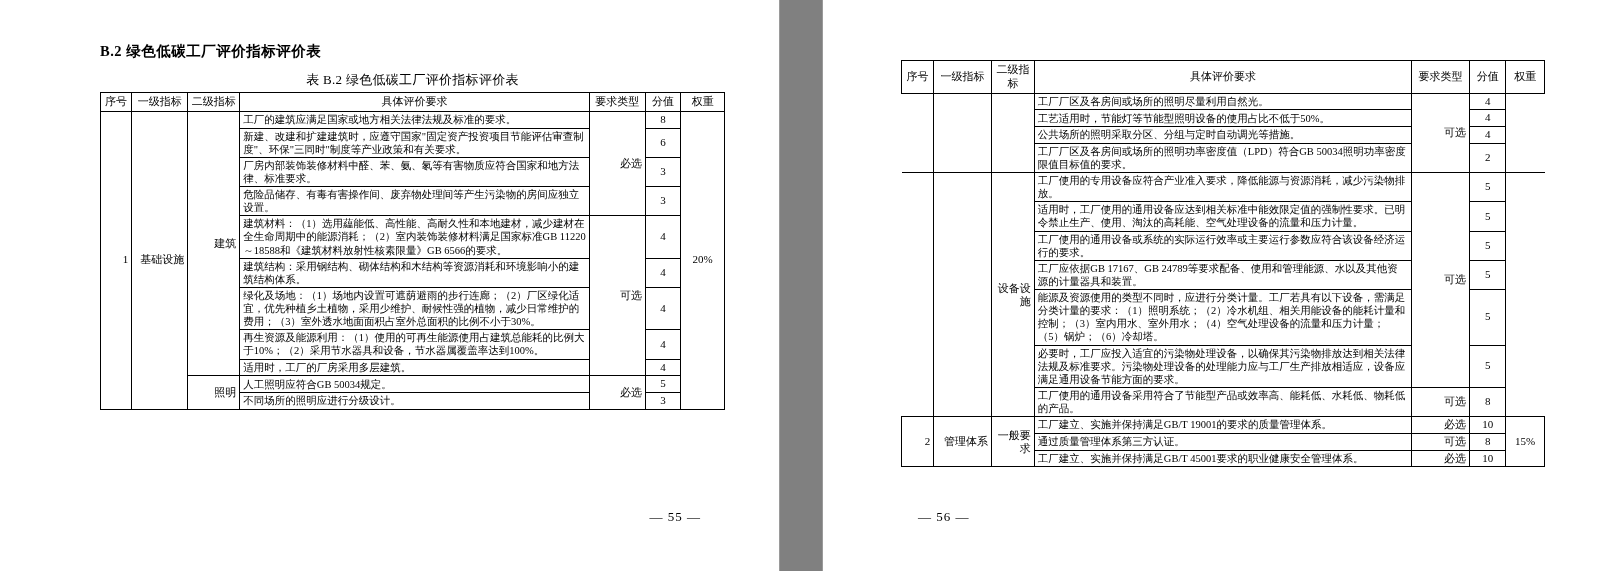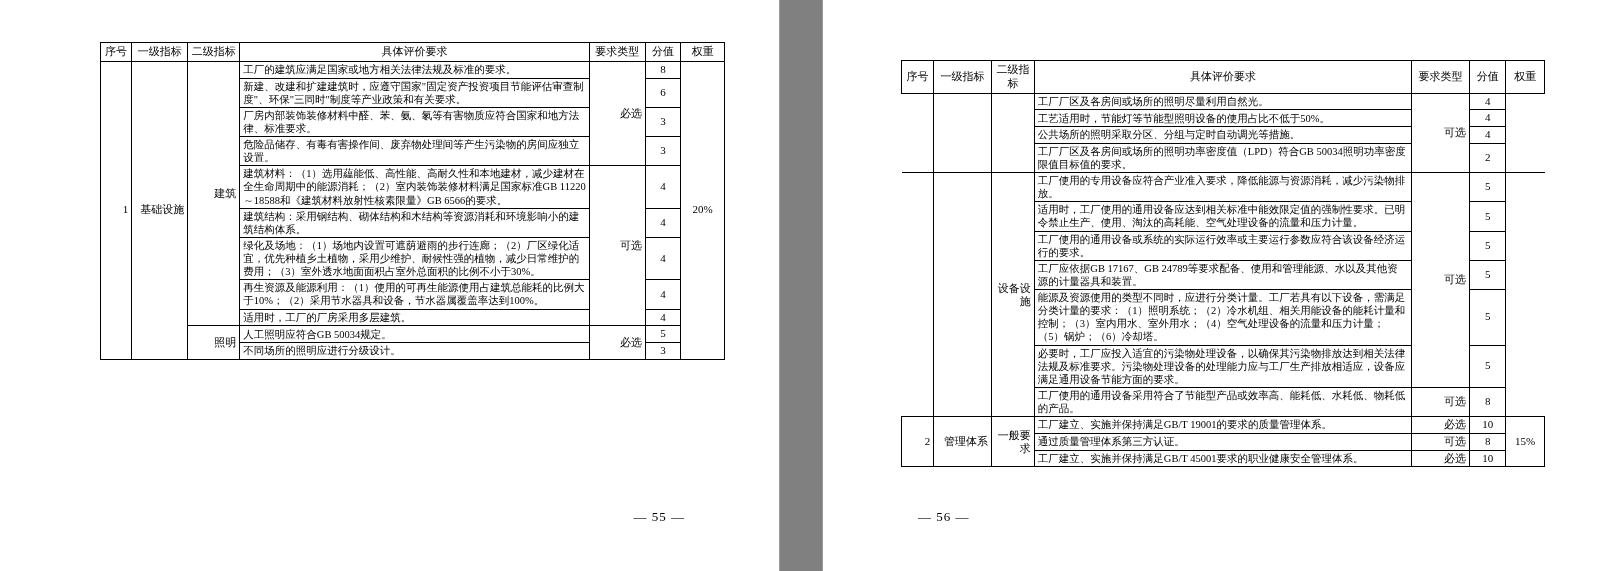--- a/index.html
+++ b/index.html
@@ -89,21 +89,21 @@
     writing-mode: horizontal-tb;
     line-height: 1.15;
   }
   .pagenum {
     position: absolute;
     bottom: 46px;
     font-size: 13px;
     letter-spacing: 1px;
   }
   .pagenum-left {
-    right: 94px;
+    right: 78px;
     font-family: Liberation Serif, serif;
   }
   .pagenum-right {
     left: 78px;
     margin-left: 17px;
   }
   table.eval td.req {
     text-align: right;
     font-size: 11px;
   }
@@ -121,20 +121,22 @@
     margin-left: 41px;
   }
 </style>
 </head>
 <body>
 
 <div class="spread">
 
   <div class="page page-left">
     <div class="page-inner-left">
+      <h2 class="section-title">B.2  绿色低碳工厂评价指标评价表</h2>
+      <div class="table-caption">表 B.2  绿色低碳工厂评价指标评价表</div>
 
       <table class="eval">
         <colgroup>
           <col style="width:30px">
           <col style="width:54px">
           <col style="width:50px">
           <col style="width:336px">
           <col style="width:54px">
           <col style="width:34px">
           <col style="width:42px">

